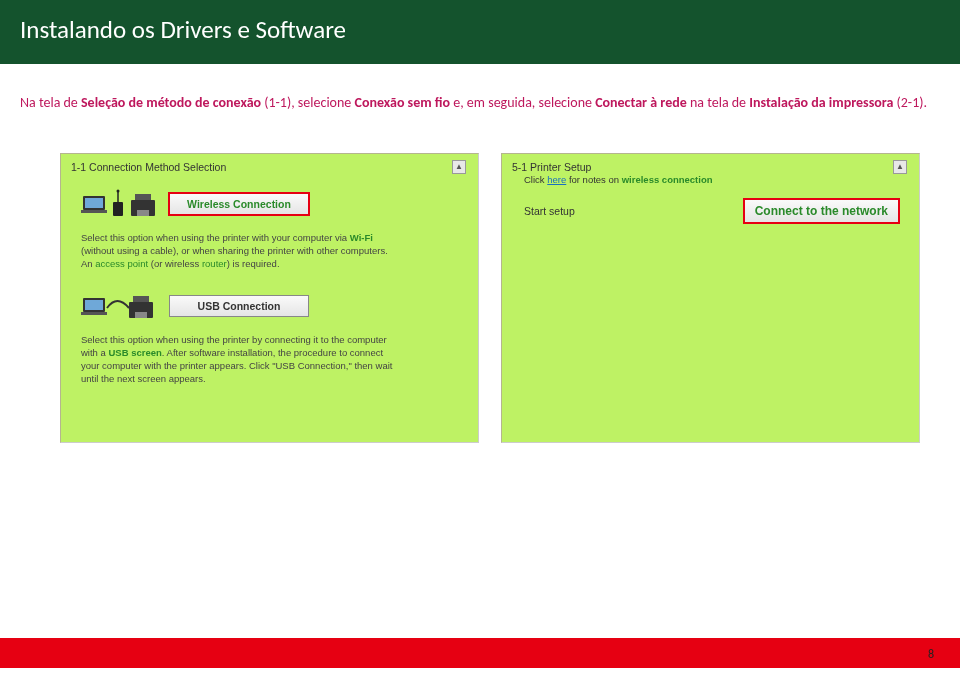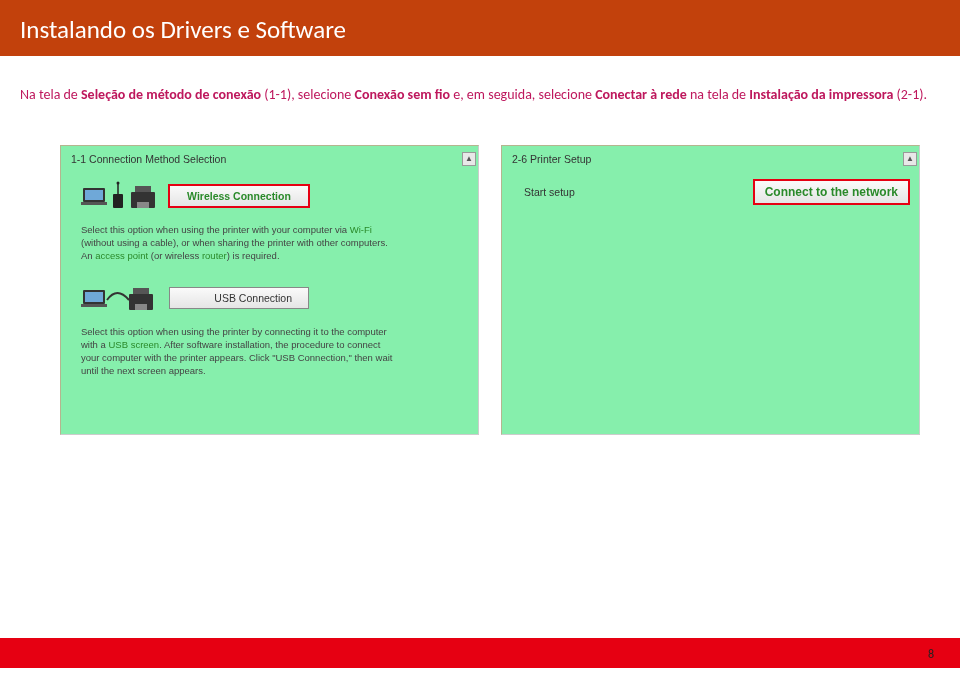--- a/index.html
+++ b/index.html
@@ -1,44 +1,44 @@
 <!DOCTYPE html>
 <html><head>
 <meta charset="utf-8">
 <style>
   * { box-sizing: border-box; margin: 0; padding: 0; }
   body { width: 960px; height: 682px; font-family: Arial, sans-serif; background: #fff; position: relative; }
   
-  .header-bar { background: #c2410c; height: 56px; padding: 14px 20px; }
+  .header-bar { background: #14532d; height: 64px; padding: 14px 20px; }
   .header-title { color: #fff; font-size: 25px; font-family: Calibri, Arial, sans-serif; }
   
   .body-text { padding: 28px 20px 8px 20px; font-size: 14px; line-height: 1.5; font-family: Calibri, Arial, sans-serif; color: #be185d; }
   .body-text .bold { font-weight: bold; }
   
   .panels-row { display: flex; gap: 22px; padding: 32px 40px 0 60px; }
   
-  .panel { flex: 1; background: #86efac; border: 1px solid #b5b58f; border-right-color: #ccc; border-bottom-color: #ccc; padding: 6px 2px 10px 10px; font-size: 10.5px; color: #333; position: relative; min-height: 290px; }
+  .panel { flex: 1; background: #bef264; border: 1px solid #b5b58f; border-right-color: #ccc; border-bottom-color: #ccc; padding: 6px 12px 10px 10px; font-size: 10.5px; color: #333; position: relative; min-height: 290px; }
   
   .panel-title-row { display: flex; justify-content: space-between; align-items: center; margin-bottom: 6px; }
   .panel-title { font-size: 10.5px; font-weight: normal; }
   .scrollbtn { width: 14px; height: 14px; border: 1px solid #999; background: #e8e8e8; display: flex; align-items: center; justify-content: center; font-size: 8px; color: #555; line-height: 1; }
   
   .panel-instr { margin: 4px 0 10px 12px; font-size: 10.5px; }
   .link-blue { color: #1a6fc0; text-decoration: underline; }
   
   .option-row { display: flex; align-items: center; gap: 10px; margin: 8px 0 6px 10px; }
   .icon-box { width: 78px; height: 44px; display: flex; align-items: center; justify-content: center; gap: 4px; }
   .icon-box svg { display: block; }
   
   .btn { border: 1px solid #888; background: linear-gradient(#fafafa,#e5e5e5); padding: 4px 16px; font-size: 10.5px; min-width: 140px; text-align: center; }
   .btn-hi { border: 1px solid #e60012; box-shadow: 0 0 0 1px #e60012; color: #2a8a2a; font-weight: bold; }
-  .btn-norm { color: #333; font-weight: normal; text-align: right; }
+  .btn-norm { color: #333; font-weight: bold; }
   
   .option-desc { font-size: 9.5px; color: #444; margin: 2px 8px 14px 10px; line-height: 1.35; max-width: 320px; }
-  .kw-green { color: #2a8a2a; font-weight: normal; }
+  .kw-green { color: #2a8a2a; font-weight: bold; }
   .kw-link { color: #2a8a2a; }
   
   .setup-row { display: flex; align-items: center; justify-content: space-between; margin: 14px 8px 0 12px; gap: 12px; }
   .setup-label { font-size: 10.5px; }
   .btn-connect { border: 1px solid #e60012; box-shadow: 0 0 0 1px #e60012; background: linear-gradient(#fafafa,#e5e5e5); padding: 4px 10px; font-size: 12px; color: #2a8a2a; font-weight: bold; min-width: 150px; text-align: center; }
   
   .footer-bar { position: absolute; bottom: 14px; left: 0; right: 0; height: 30px; background: #e60012; }
   .page-num { position: absolute; bottom: 21px; right: 26px; font-size: 12px; color: #222; font-family: Calibri, Arial, sans-serif; }
 </style>
 </head>
@@ -100,22 +100,25 @@
       </div>
       <div class="btn btn-norm">USB Connection</div>
     </div>
     <div class="option-desc">
       <span>Select this option when using the printer by connecting it to the computer with a </span><span class="kw-green">USB screen</span><span>. After software installation, the procedure to connect your computer with the printer appears. Click "USB Connection," then wait until the next screen appears.</span>
     </div>
   </div>
 
   <div class="panel">
     <div class="panel-title-row">
-      <span class="panel-title">2-6 Printer Setup</span>
+      <span class="panel-title">5-1 Printer Setup</span>
       <span class="scrollbtn">▲</span>
+    </div>
+    <div class="panel-instr" style="margin-top:-6px; font-size:9.5px;">
+      <span>Click </span><span class="link-blue">here</span><span> for notes on </span><span class="kw-green" style="font-weight:bold;">wireless connection</span>
     </div>
 
     <div class="setup-row">
       <span class="setup-label">Start setup</span>
       <div class="btn-connect">Connect to the network</div>
     </div>
   </div>
 
 </div>
 

